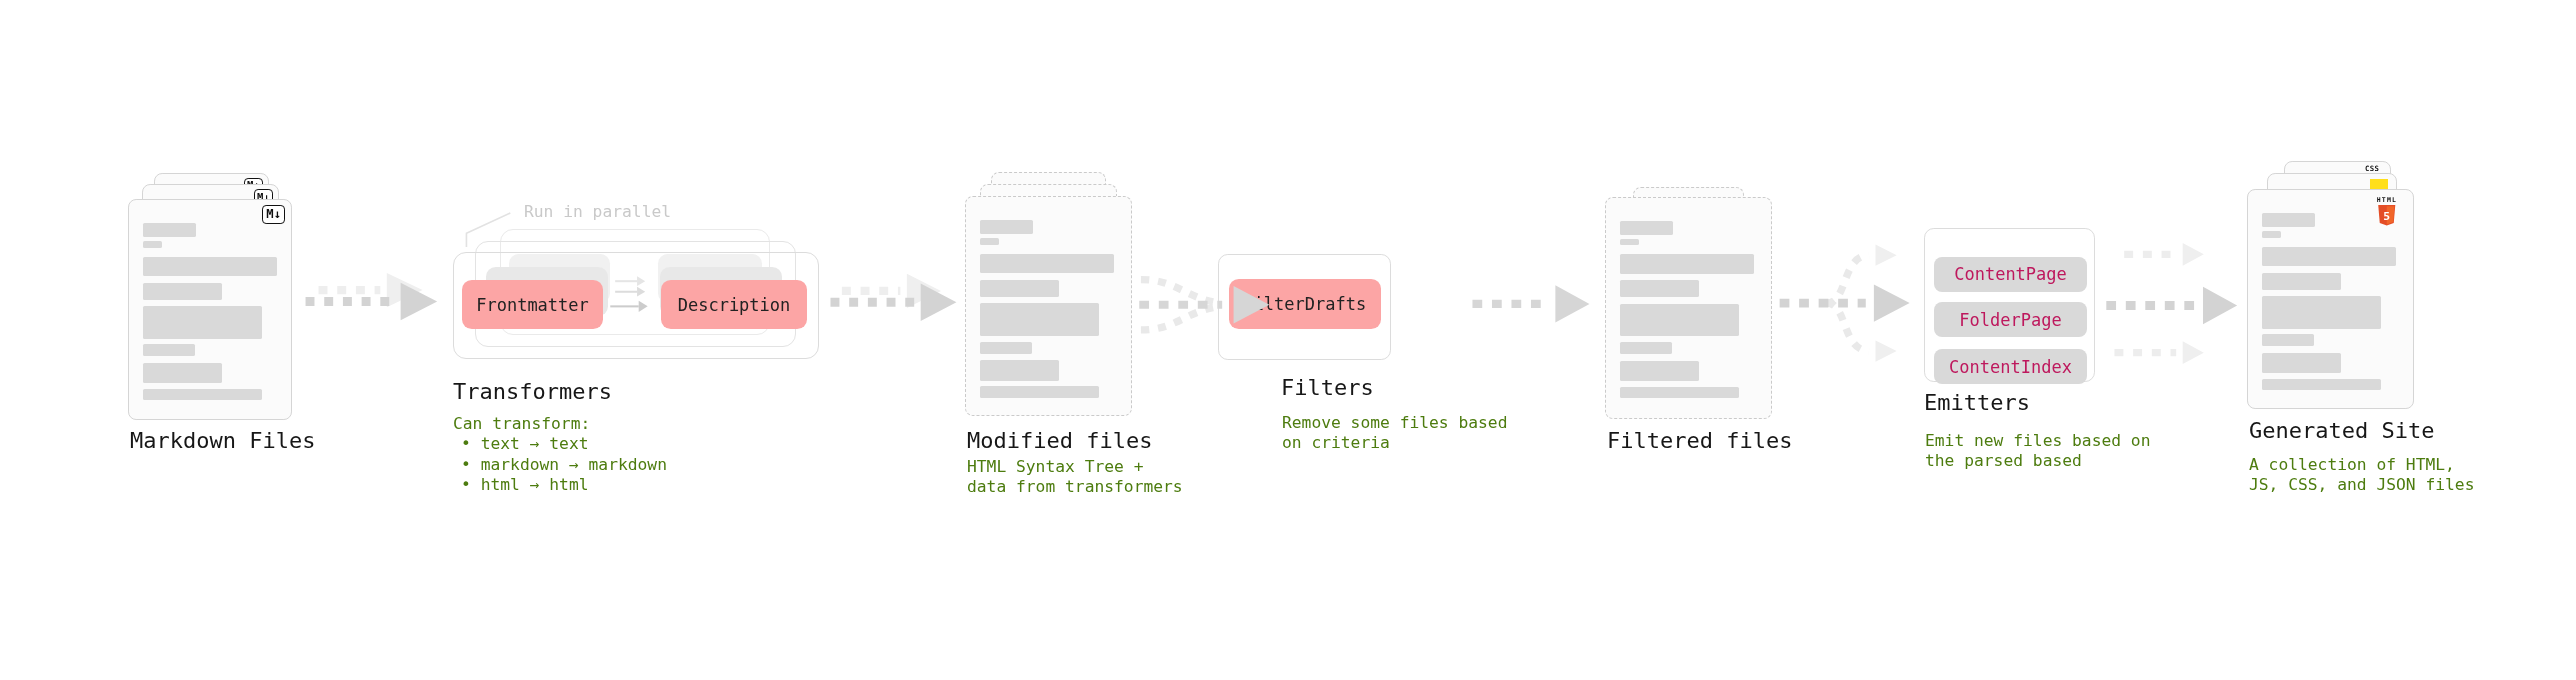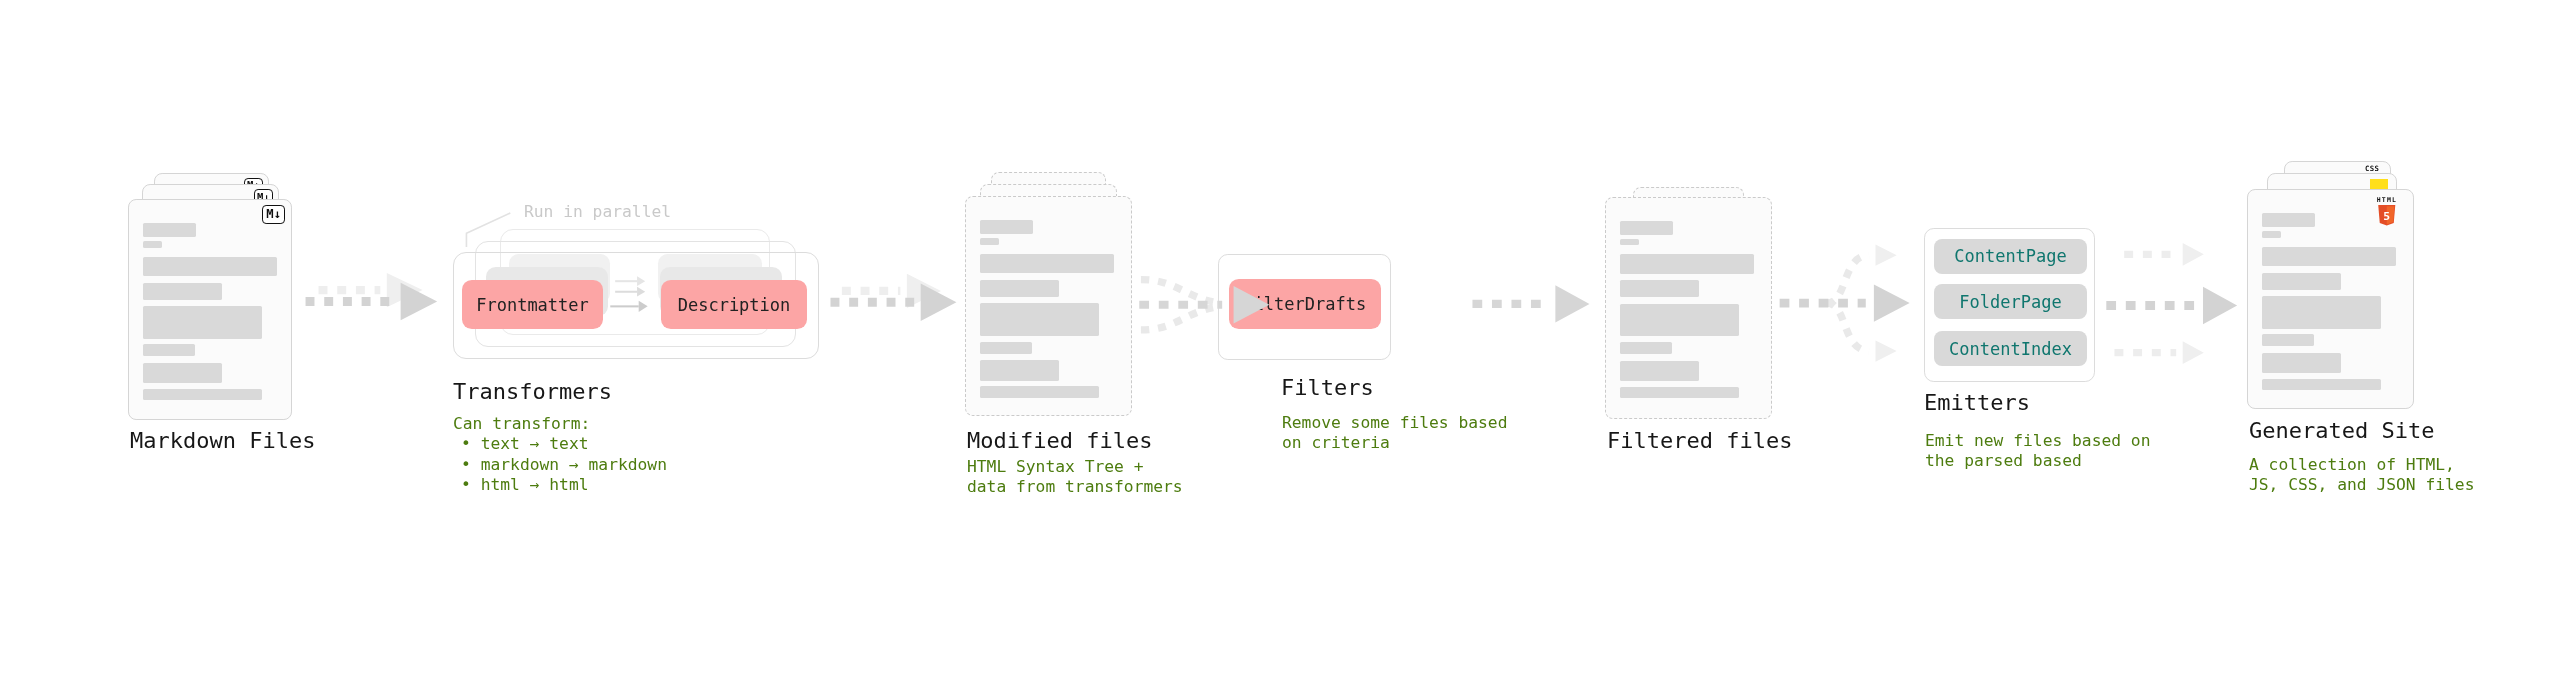--- a/index.html
+++ b/index.html
@@ -31,21 +31,21 @@
   .js-badge{position:absolute;top:4.9px;right:8.1px;width:18px;height:9.8px;background:#ffdf1b;}
   .html5-badge{position:absolute;top:6.5px;right:9.8px;width:32.5px;text-align:center;}
   .html5-text{font-size:6.5px;font-weight:bold;letter-spacing:1.2px;color:#111;line-height:1.2;}
   
   .obox{position:absolute;border:1.2px solid #dcdcdc;border-radius:13px;background:transparent;box-sizing:border-box;}
   .pill{position:absolute;border-radius:9.8px;background:#fca5a5;display:flex;align-items:center;justify-content:center;
     font-size:17px;color:#222;white-space:nowrap;}
   .pill.ghost1{background:#e8e8e8;}
   .pill.ghost2{background:#f1f1f1;}
   .epill{position:absolute;left:9px;width:153px;height:35px;border-radius:8.1px;background:#d9d9d9;
-    display:flex;align-items:center;justify-content:center;font-size:17px;color:#0f766e;}
+    display:flex;align-items:center;justify-content:center;font-size:17px;color:#be185d;margin-top:18px;}
   
   .stage-label{position:absolute;font-size:22px;color:#171717;white-space:nowrap;}
   .desc{position:absolute;font-size:16.3px;line-height:20.3px;color:#4d7c0f;white-space:nowrap;}
   .desc .indent{padding-left:8.1px;}
   .annotation{position:absolute;left:524px;top:202px;font-size:16.3px;color:#c9c9c9;white-space:nowrap;}
   svg.overlay{position:absolute;left:0;top:0;pointer-events:none;}
 </style>
 </head>
 <body>
 

